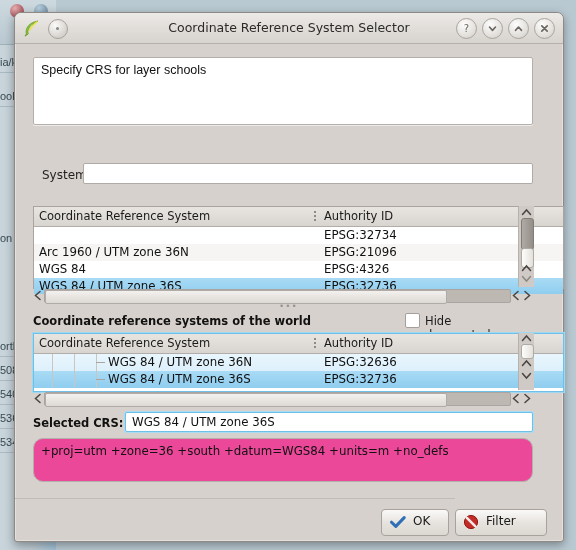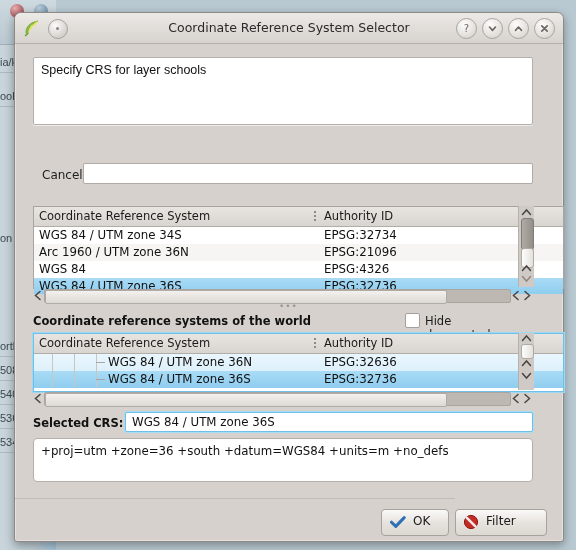--- a/index.html
+++ b/index.html
@@ -113,21 +113,21 @@
 
   .cbox{position:absolute;width:13px;height:13px;background:#fff;
     border:1px solid #a5a09b;border-radius:2px;}
   .cbox-label{position:absolute;font-size:11.5px;color:#1b1b1b;}
 
   .sel-label{position:absolute;font-weight:bold;font-size:11.5px;color:#111;}
   .sel-input{position:absolute;background:#fff;border:1px solid #6ec0e8;
     box-shadow:0 0 0 1px #a8dcf4;border-radius:2px;}
   .sel-input span{position:absolute;left:6px;top:2px;font-size:11.8px;color:#111;}
 
-  .proj-box{position:absolute;background:#ffffff;border:1px solid #b4afaa;border-radius:4px;}
+  .proj-box{position:absolute;background:#ec4899;border:1px solid #b4afaa;border-radius:10px;}
   .proj-box span{position:absolute;left:7px;top:5px;font-size:11.8px;color:#111;}
 
   .btn{position:absolute;height:25px;border-radius:4px;
     background:linear-gradient(to bottom,#fbfaf9,#e6e2dd 52%,#dcd8d2);
     border:1px solid #a7a29c;font-size:12px;color:#1b1b1b;}
   .btn .lbl{position:absolute;top:4px;}
   .btn .ic{position:absolute;left:7px;top:4px;width:16px;height:16px;}
 
   .divider{position:absolute;left:0;right:0;height:1px;background:#c1bcb7;}
 </style>
@@ -183,32 +183,31 @@
       </div>
     </div>
   </div>
 
   <div id="dbody">
 
     <div class="desc-box">
       <div class="desc-text">Specify CRS for layer schools</div>
     </div>
 
-    <div class="filter-label">Cancel</div>
+    <div class="filter-label">System</div>
     <div class="filter-input" title=""></div>
 
 
     <div class="list-frame" style="left:18px;top:163px;width:485px;height:81px;">
       <div class="lhead">
         <span class="c1">Coordinate Reference System</span>
         <span class="grip"></span>
         <span class="c2">Authority ID</span>
       </div>
       <div class="lrow" style="top:20px;">
-        <span class="n">WGS 84 / UTM zone 34S</span>
         <span class="a">EPSG:32734</span>
       </div>
       <div class="lrow alt" style="top:37px;">
         <span class="n">Arc 1960 / UTM zone 36N</span>
         <span class="a">EPSG:21096</span>
       </div>
       <div class="lrow" style="top:54px;">
         <span class="n">WGS 84</span>
         <span class="a">EPSG:4326</span>
       </div>

